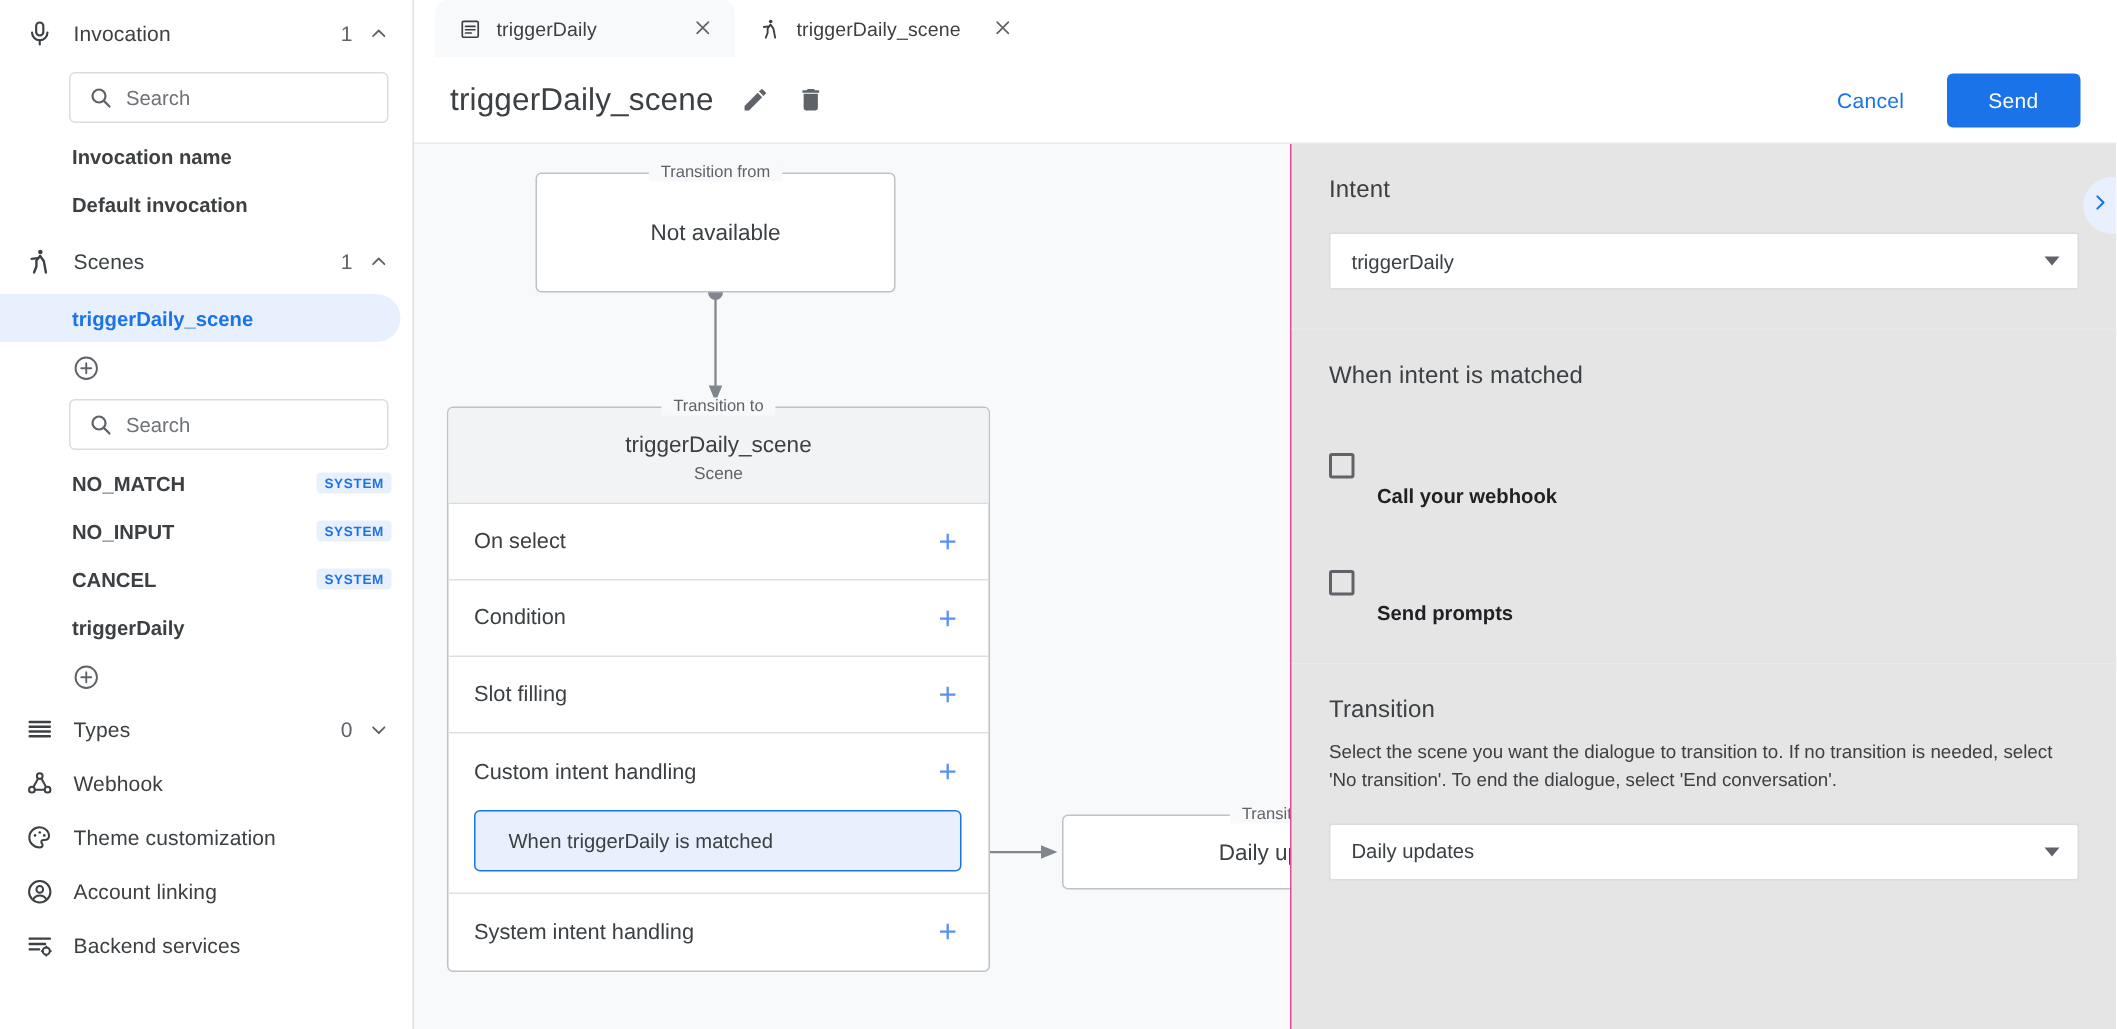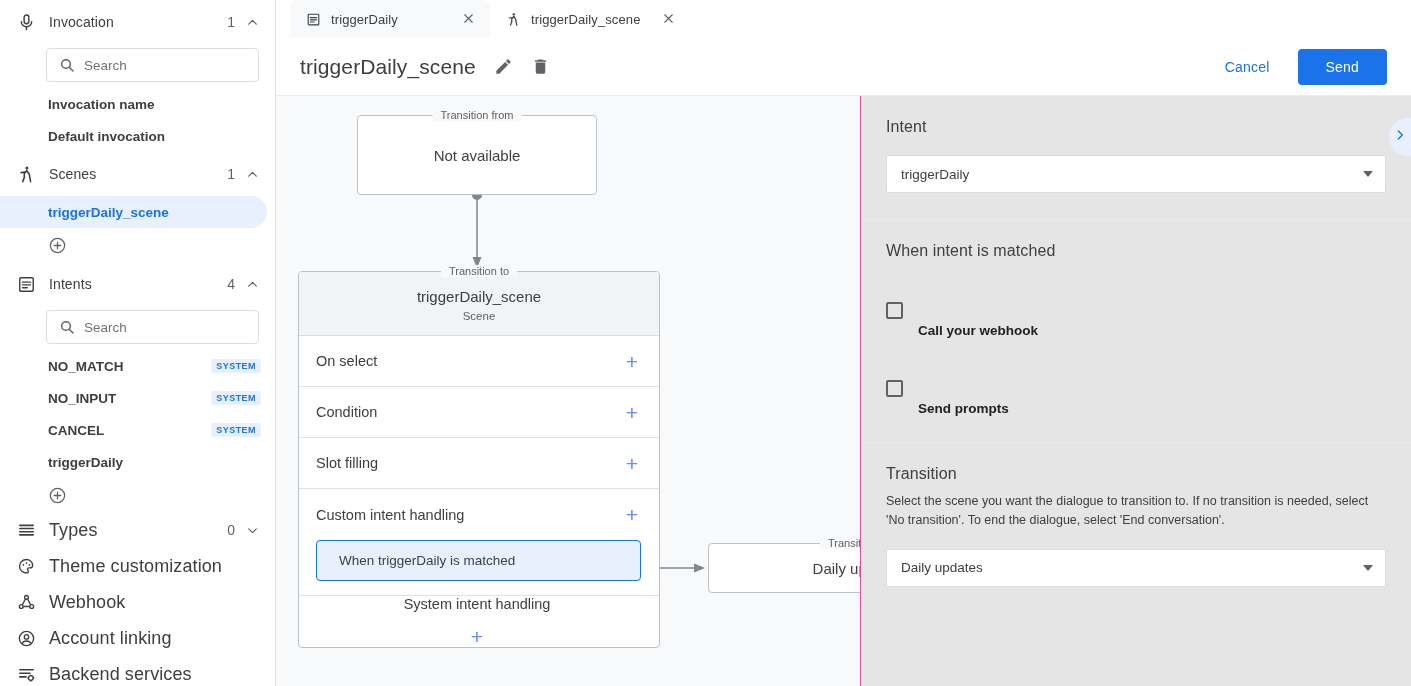--- a/index.html
+++ b/index.html
@@ -60,21 +60,21 @@
     padding: 2px 5px; border-radius: 3px;
   }
   .add-row { height: 34px; display: flex; align-items: center; padding-left: 48px; }
   .add-circle { width: 19px; height: 19px; color: #5f6368; cursor: pointer; display:flex; }
 
   .flat-item {
     display: flex; align-items: center;
     height: 36px; padding: 0 16px 0 14px; cursor: pointer;
   }
   .flat-item .ico { width: 24px; height: 24px; flex: 0 0 24px; display:flex; align-items:center; justify-content:center; color:#3c4043;}
-  .flat-item .lbl { flex: 1; font-size: 18px; color: #3c4043; padding-left: 11px; letter-spacing:.1px;}
+  .flat-item .lbl { flex: 1; font-size: 14px; color: #3c4043; padding-left: 11px; letter-spacing:.1px;}
   .flat-item .cnt { font-size: 14px; color: #5f6368; padding-right: 10px; }
   .flat-item .chev { width: 14px; height: 14px; color: #5f6368; display:flex;align-items:center;justify-content:center;}
 
   
   .main { flex: 1; height: 686px; position: relative; background: #fff; display: flex; flex-direction: column; }
 
   .tabstrip {
     height: 38px; background: #fff; position: relative;
     display: flex; align-items: flex-end; padding-left: 14px; flex: 0 0 38px;
   }
@@ -133,21 +133,21 @@
   .scene-head {
     background: #f1f3f4; border-bottom: 1px solid #dadce0;
     padding: 16px 0 13px; text-align: center; border-radius: 3px 3px 0 0;
   }
   .scene-head .sname { font-size: 15px; color: #3c4043; }
   .scene-head .ssub { font-size: 11.5px; color: #5f6368; margin-top: 5px; }
   .scene-row {
     display: flex; align-items: center; padding: 0 21px 0 17px;
     height: 51px; border-bottom: 1px solid #e0e0e0;
   }
-  .scene-row:last-child { border-bottom: none; flex-direction: column; }
+  .scene-row:last-child { border-bottom: none; }
   .scene-row .srl { flex: 1; font-size: 14.5px; color: #3c4043; }
   .scene-row .plus { color: #5b91f5; font-size: 21px; line-height: 1; cursor: pointer; font-weight: 300; }
   .scene-sub-block { border-bottom: 1px solid #e0e0e0; padding: 0 18px 14px 17px; }
   .chip-selected {
     border: 1px solid #1a73e8; background: #e8f0fe; border-radius: 4px;
     height: 41px; display: flex; align-items: center; padding-left: 22px;
     font-size: 13.5px; color: #3c4043; cursor: pointer;
   }
   .node-target {
     position: absolute; left: 432px; top: 447px; width: 300px; height: 50px;
@@ -250,35 +250,20 @@
     </div>
     <div class="add-row">
       <span class="add-circle">
         <svg width="19" height="19" viewBox="0 0 24 24" fill="none" stroke="currentColor" stroke-width="1.6">
             <circle cx="12" cy="12" r="9"></circle>
             <path d="M12 7.8v8.4M7.8 12h8.4" stroke-linecap="round"></path>
           </svg>
       </span>
     </div>
 
-    <div class="nav-group-header">
-      <span class="ico">
-        <svg width="19" height="19" viewBox="0 0 24 24" fill="none" stroke="currentColor" stroke-width="1.8" stroke-linecap="round">
-          <rect x="3.5" y="3.5" width="17" height="17" rx="1.5"></rect>
-          <path d="M7 9h10M7 12.5h10M7 16h6"></path>
-        </svg>
-      </span>
-      <span class="lbl">Intents</span>
-      <span class="cnt">4</span>
-      <span class="chev">
-        <svg width="13" height="13" viewBox="0 0 24 24" fill="none" stroke="currentColor" stroke-width="2.2" stroke-linecap="round" stroke-linejoin="round">
-            <polyline points="5 15 12 8 19 15"></polyline>
-          </svg>
-      </span>
-    </div>
 
     <div class="search-wrap">
       <div class="search-box">
         <span class="sico">
           <svg width="16" height="16" viewBox="0 0 24 24" fill="none" stroke="currentColor" stroke-width="2.2" stroke-linecap="round">
               <circle cx="10.5" cy="10.5" r="6.5"></circle>
               <path d="M15.4 15.4L21 21"></path>
             </svg>
         </span>
         <input type="text" placeholder="Search" style="">
@@ -320,39 +305,39 @@
       <span class="chev">
         <svg width="13" height="13" viewBox="0 0 24 24" fill="none" stroke="currentColor" stroke-width="2.2" stroke-linecap="round" stroke-linejoin="round">
             <polyline points="5 9 12 16 19 9"></polyline>
           </svg>
       </span>
     </div>
 
     <div class="flat-item">
       <span class="ico">
         <svg width="19" height="19" viewBox="0 0 24 24" fill="none" stroke="currentColor" stroke-width="1.7">
+          <circle cx="12" cy="5.5" r="2.4"></circle>
+            <circle cx="5.4" cy="17" r="2.4"></circle>
+            <circle cx="18.6" cy="17" r="2.4"></circle>
+          <path d="M10.6 7.6 6.8 14.6M13.4 7.6l3.8 7M8 17h8"></path>
+        </svg>
+      </span>
+      <span class="lbl">Webhook</span>
+    </div>
+
+    <div class="flat-item">
+      <span class="ico">
+        <svg width="19" height="19" viewBox="0 0 24 24" fill="none" stroke="currentColor" stroke-width="1.7">
           <path d="M12 3.2c-4.9 0-8.8 3.8-8.8 8.5 0 4.8 3.9 8.5 8.8 8.5 1.5 0 2.4-.9 2.4-2 0-.6-.3-1-.6-1.4-.3-.4-.5-.7-.5-1.2 0-1 .9-1.8 2-1.8h1.2c2.1 0 3.3-1.3 3.3-3.4 0-4-3.9-7.2-7.8-7.2z"></path>
           <circle cx="8" cy="10" r="1.1" fill="currentColor" stroke="none"></circle>
           <circle cx="12" cy="7.6" r="1.1" fill="currentColor" stroke="none"></circle>
           <circle cx="15.8" cy="10" r="1.1" fill="currentColor" stroke="none"></circle>
         </svg>
       </span>
       <span class="lbl">Theme customization</span>
-    </div>
-
-    <div class="flat-item">
-      <span class="ico">
-        <svg width="19" height="19" viewBox="0 0 24 24" fill="none" stroke="currentColor" stroke-width="1.7">
-          <circle cx="12" cy="5.5" r="2.4"></circle>
-            <circle cx="5.4" cy="17" r="2.4"></circle>
-            <circle cx="18.6" cy="17" r="2.4"></circle>
-          <path d="M10.6 7.6 6.8 14.6M13.4 7.6l3.8 7M8 17h8"></path>
-        </svg>
-      </span>
-      <span class="lbl">Webhook</span>
     </div>
 
     <div class="flat-item">
       <span class="ico">
         <svg width="19" height="19" viewBox="0 0 24 24" fill="none" stroke="currentColor" stroke-width="1.7">
           <circle cx="12" cy="12" r="9"></circle>
             <circle cx="12" cy="10" r="2.8"></circle>
           <path d="M6.4 18.6c.9-2.2 3-3.5 5.6-3.5s4.7 1.3 5.6 3.5"></path>
         </svg>
       </span>

